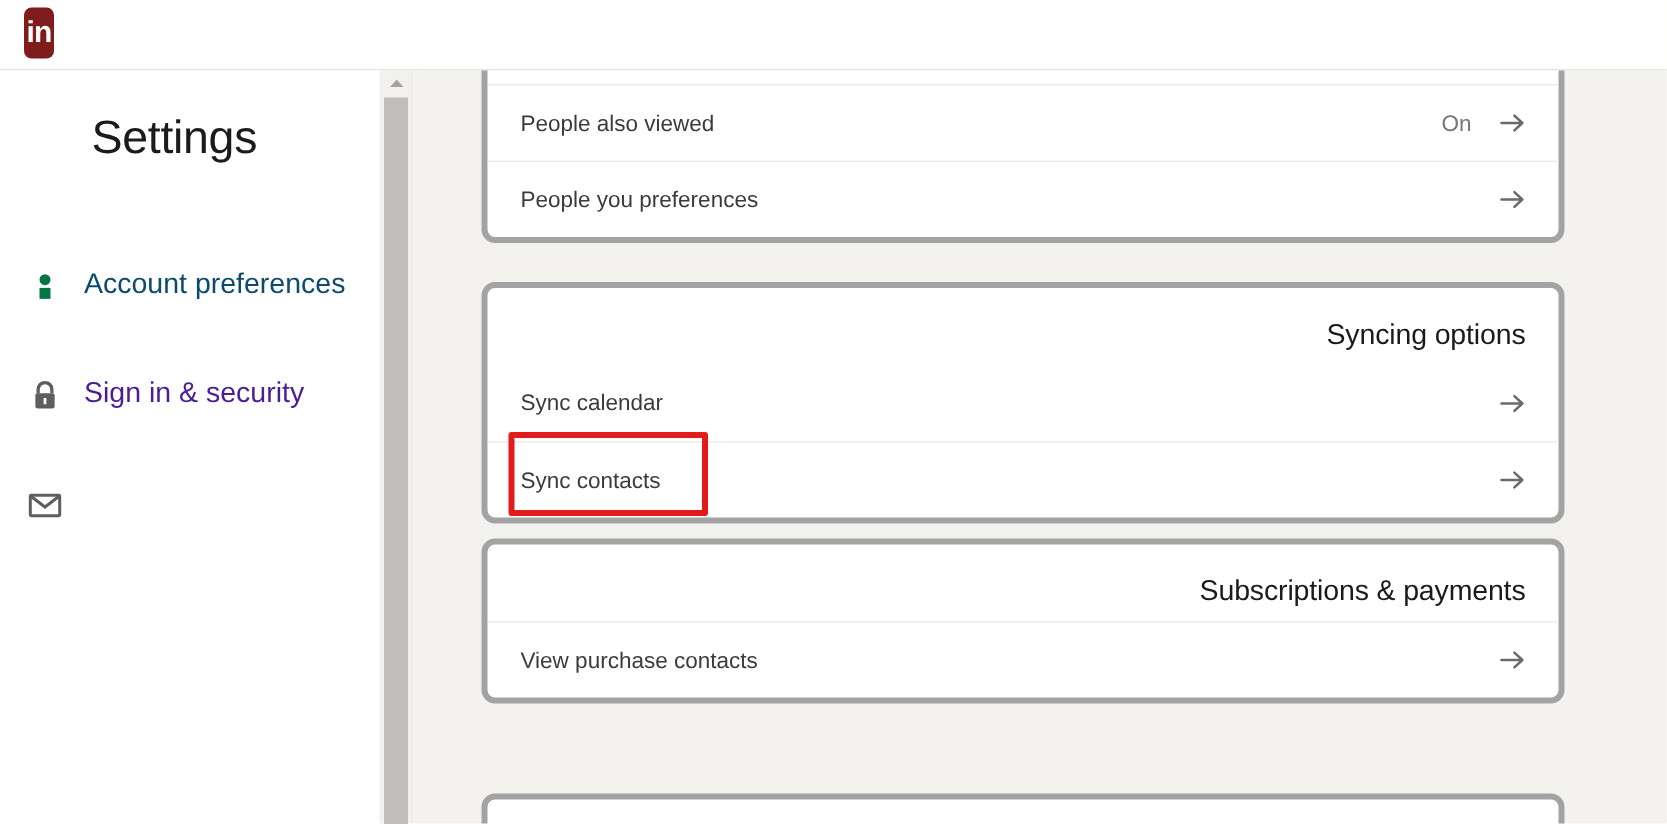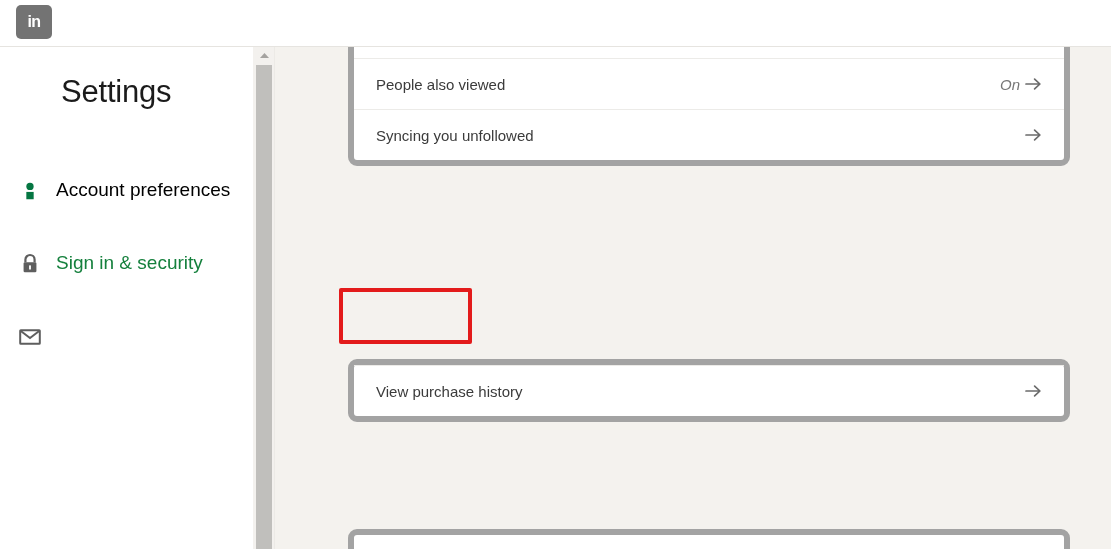--- a/index.html
+++ b/index.html
@@ -16,28 +16,28 @@
   #top-bar {
     position: absolute;
     left: 0; top: 0;
     width: 1111px; height: 47px;
     background: #ffffff;
     border-bottom: 1px solid #e6e4e0;
   }
   #linkedin-logo {
     position: absolute;
     left: 16px; top: 5px;
-    width: 36px; height: 34px;
-    background: #737373;
+    width: 20px; height: 34px;
+    background: #7f1d1d;
     border-radius: 5px;
     display: flex;
     align-items: center;
     justify-content: center;
     color: #ffffff;
-    font-size: 16px;
+    font-size: 20px;
     font-weight: bold;
     letter-spacing: -0.5px;
     line-height: 1;
     font-family: "Liberation Sans", sans-serif;
   }
 
   
   #sidebar {
     position: absolute;
     left: 0; top: 47px;
@@ -72,25 +72,25 @@
     height: 26px;
     display: flex;
     align-items: center;
     justify-content: center;
   }
   .nav-icon svg { display: block; }
   .nav-label {
     margin-left: 56px;
     font-size: 19px;
     font-weight: 400;
-    color: #15803d;
+    color: #4c1d95;
     line-height: 1.18;
     max-width: 175px;
   }
-  .nav-item.active .nav-label { color: #000000; }
+  .nav-item.active .nav-label { color: #0c4a6e; }
 
   
   #scrollbar {
     position: absolute;
     left: 253px; top: 47px;
     width: 22px; height: 502px;
     background: #f3f1ee;
     border-right: 1px solid #eceae6;
   }
   #scroll-up-arrow {
@@ -113,24 +113,24 @@
   
   #main {
     position: absolute;
     left: 275px; top: 47px;
     width: 836px; height: 502px;
     background: #f4f2ee;
     overflow: hidden;
   }
   .card {
     position: absolute;
-    left: 73px;
+    left: 46px;
     width: 722px;
     background: #ffffff;
-    border: 6px solid #a3a3a3;
+    border: 4px solid #a3a3a3;
     border-radius: 9px;
     text-align: right;
   }
   .card-title {
     font-size: 19px;
     font-weight: 400;
     color: #1b1b1b;
     padding: 21px 22px 8px 22px;
     letter-spacing: -0.1px;
   }
@@ -149,22 +149,21 @@
   .row-divider-top { border-top: 1px solid #ecebe8; }
   .row-label {
     font-size: 15px;
     color: #3b3b3b;
     font-weight: 400;
   }
   .row-right {
     margin-left: auto;
     display: flex;
     align-items: center;
-    gap: 4px;
-    font-style: italic;
+    gap: 18px;
   }
   .row-value {
     font-size: 15px;
     color: #767676;
   }
   .row-arrow {
     width: 18px; height: 18px;
     display: flex;
     align-items: center;
     justify-content: center;
@@ -248,35 +247,59 @@
       <span class="row-right">
         <span class="row-value">On</span>
         <span class="row-arrow">
           <svg width="17" height="14" viewBox="0 0 17 14">
             <path d="M1 7h13.4M9.6 2.1 14.9 7l-5.3 4.9" fill="none" stroke="#6b6b6b" stroke-width="1.7" stroke-linecap="round" stroke-linejoin="round"></path>
           </svg>
         </span>
       </span>
     </div>
     <div class="card-row row-divider-top">
-      <span class="row-label">Syncing you unfollowed</span>
+      <span class="row-label">People you preferences</span>
       <span class="row-right">
         <span class="row-arrow">
           <svg width="17" height="14" viewBox="0 0 17 14">
             <path d="M1 7h13.4M9.6 2.1 14.9 7l-5.3 4.9" fill="none" stroke="#6b6b6b" stroke-width="1.7" stroke-linecap="round" stroke-linejoin="round"></path>
           </svg>
         </span>
       </span>
     </div>
   </section>
 
+  <section class="card" style="top:141px;">
+    <div class="card-title">Syncing options</div>
+    <div class="card-row">
+      <span class="row-label">Sync calendar</span>
+      <span class="row-right">
+        <span class="row-arrow">
+          <svg width="17" height="14" viewBox="0 0 17 14">
+            <path d="M1 7h13.4M9.6 2.1 14.9 7l-5.3 4.9" fill="none" stroke="#6b6b6b" stroke-width="1.7" stroke-linecap="round" stroke-linejoin="round"></path>
+          </svg>
+        </span>
+      </span>
+    </div>
+    <div class="card-row row-divider-top">
+      <span class="row-label">Sync contacts</span>
+      <span class="row-right">
+        <span class="row-arrow">
+          <svg width="17" height="14" viewBox="0 0 17 14">
+            <path d="M1 7h13.4M9.6 2.1 14.9 7l-5.3 4.9" fill="none" stroke="#6b6b6b" stroke-width="1.7" stroke-linecap="round" stroke-linejoin="round"></path>
+          </svg>
+        </span>
+      </span>
+    </div>
+  </section>
 
   <section class="card" style="top:312px;">
+    <div class="card-title">Subscriptions &amp; payments</div>
     <div class="card-row row-divider-top">
-      <span class="row-label">View purchase history</span>
+      <span class="row-label">View purchase contacts</span>
       <span class="row-right">
         <span class="row-arrow">
           <svg width="17" height="14" viewBox="0 0 17 14">
             <path d="M1 7h13.4M9.6 2.1 14.9 7l-5.3 4.9" fill="none" stroke="#6b6b6b" stroke-width="1.7" stroke-linecap="round" stroke-linejoin="round"></path>
           </svg>
         </span>
       </span>
     </div>
   </section>
 

